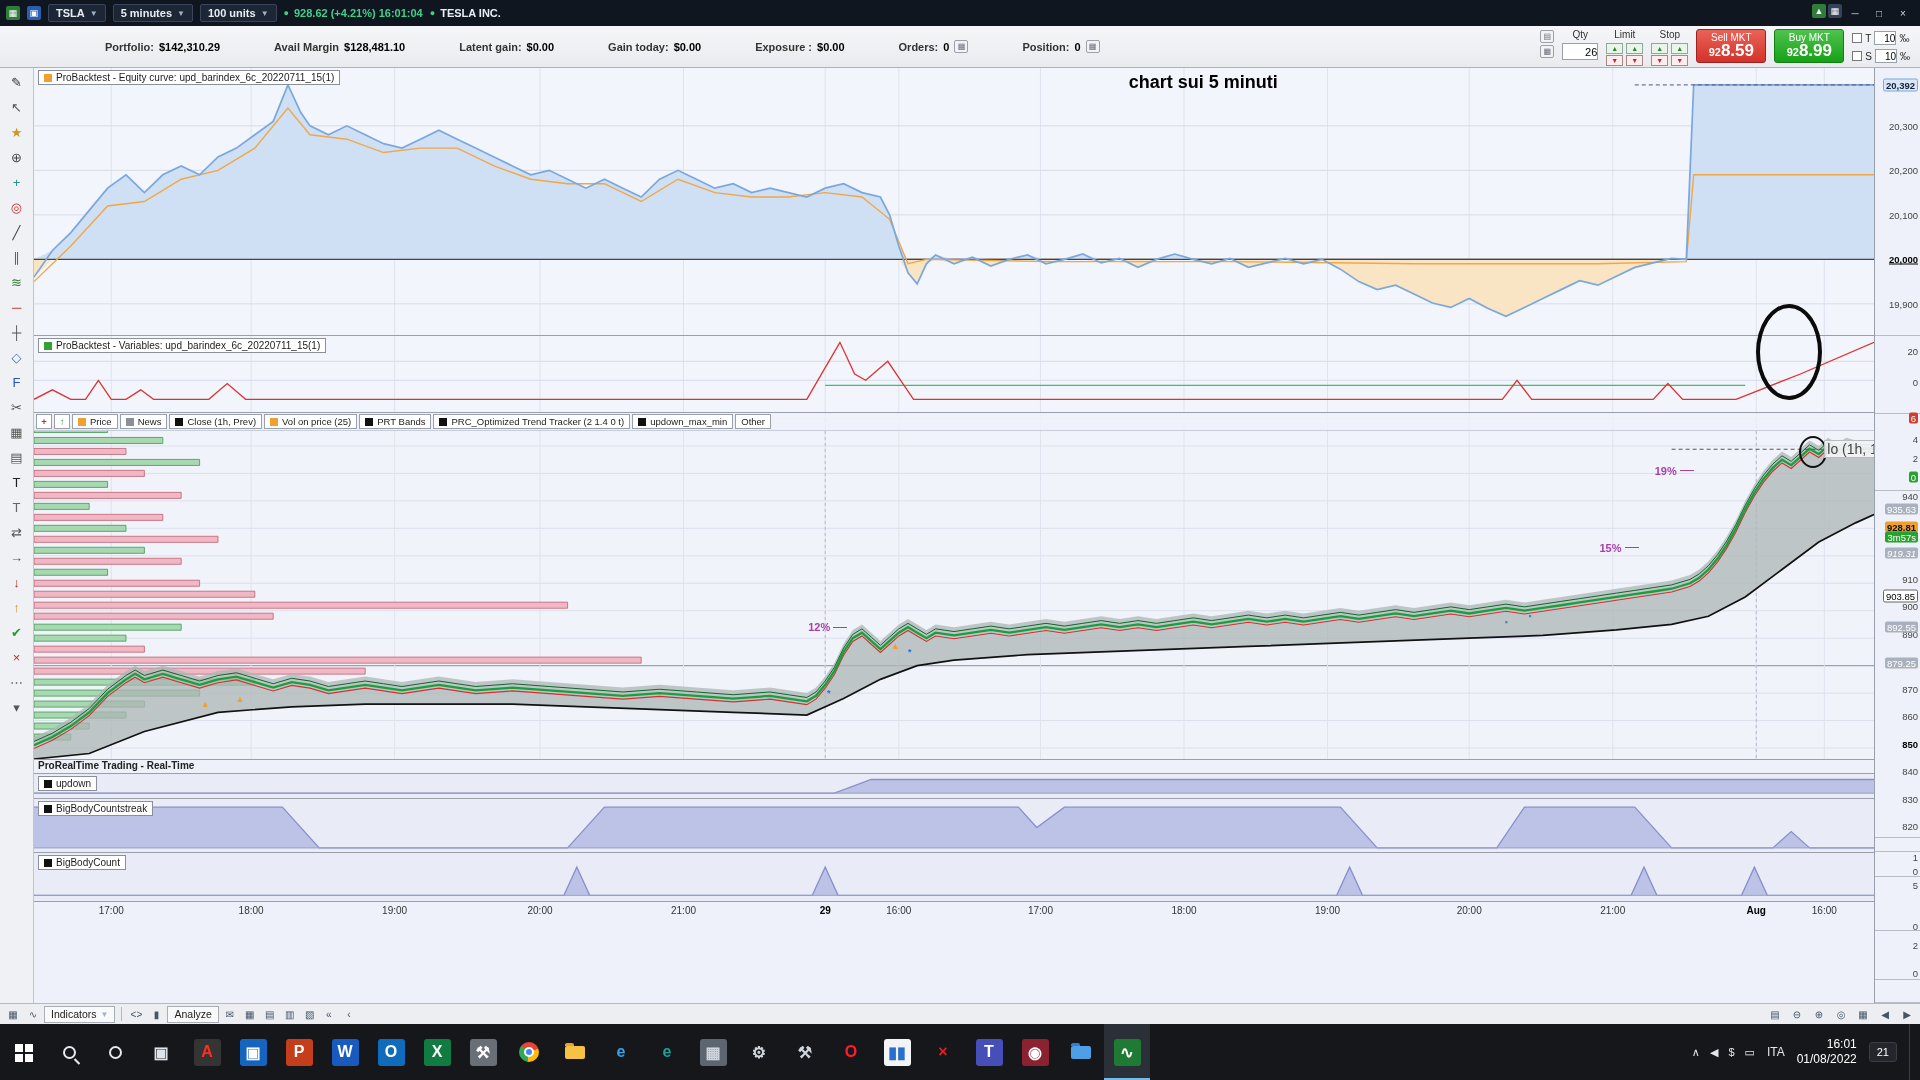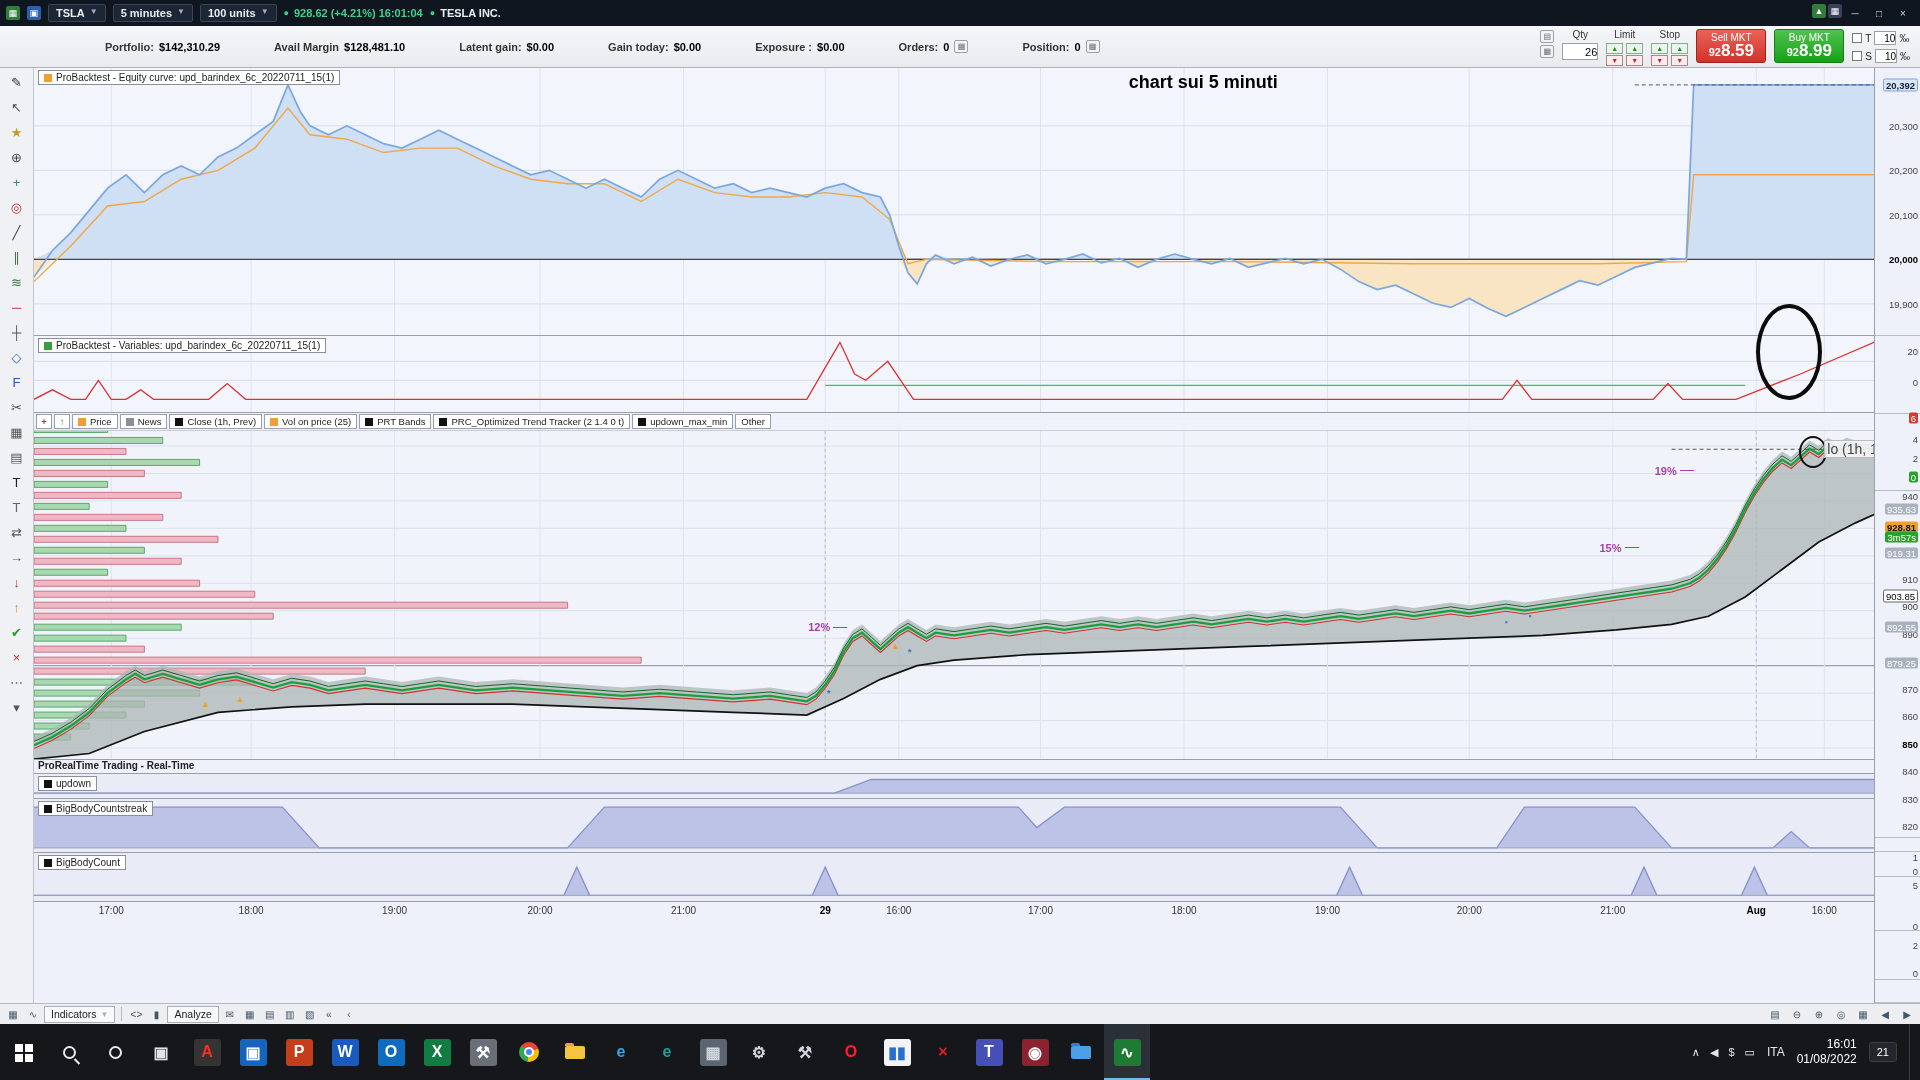--- a/index.html
+++ b/index.html
@@ -6,21 +6,21 @@
   html,body { width:1920px; height:1080px; overflow:hidden; background:#000;
     font-family:"Liberation Sans", sans-serif; }
   #app { width:1920px; height:1080px; display:flex; flex-direction:column; background:#eef1f9; }
 
   
   .titlebar { height:26px; background:#10161f; color:#e8edf5; display:flex; align-items:center;
     gap:7px; padding:0 6px; font-size:11px; flex:0 0 26px; }
   .tb-mini { width:14px; height:14px; border-radius:2px; display:flex; align-items:center;
     justify-content:center; font-size:9px; }
   .tb-chip { background:#1d2634; border:1px solid #39455a; padding:2px 7px; border-radius:2px;
-    display:flex; gap:5px; font-weight:bold; cursor:pointer; }
+    display:flex; gap:5px; align-items:center; font-weight:bold; cursor:pointer; }
   .caret { font-size:8px; color:#9fb0c8; }
   .quote { color:#3fd08a; font-weight:bold; display:flex; gap:5px; align-items:center; }
   .instr { display:flex; gap:5px; align-items:center; font-weight:bold; }
   .dot-green { color:#3fd08a; font-size:9px; }
   .win-ctrl { margin-left:auto; display:flex; gap:2px; }
   .wbtn { width:22px; height:18px; display:flex; align-items:center; justify-content:center;
     color:#cfd6e2; cursor:pointer; font-size:10px; }
 
   
   .acct-bar { height:42px; flex:0 0 42px; background:linear-gradient(#f5f6f8,#e9ebef);
@@ -577,21 +577,21 @@
 
       <div class="big-ellipse"></div>
     </div>
 
     <div class="right-scale">
       <div class="scale-sec s-equity" id="sc-equity">
           <span class="slabel b-blue" style="top: 6.33333%;">20,392</span>
           <span class="slabel" style="top: 21.6667%;">20,300</span>
           <span class="slabel" style="top: 38.3333%;">20,200</span>
           <span class="slabel" style="top: 55%;">20,100</span>
-          <span class="slabel bold" style="top: 71.6667%;">20,000</span>
+          <span class="slabel bold" style="top: 71.6667%; text-decoration: underline;">20,000</span>
           <span class="slabel" style="top: 88.3333%;">19,900</span>
         </div>
       <div class="scale-sec s-pos" id="sc-positions">
           <span class="slabel" style="top: 20%;">20</span>
           <span class="slabel" style="top: 60%;">0</span>
         </div>
       <div class="scale-sec s-var" id="sc-variables">
           <span class="slabel b-red" style="top: 5.83333%;">6</span>
           <span class="slabel" style="top: 33.3333%;">4</span>
           <span class="slabel" style="top: 58.3333%;">2</span>
@@ -607,21 +607,21 @@
           <span class="slabel" style="top: 49.2063%;">880</span>
           <span class="slabel" style="top: 57.1429%;">870</span>
           <span class="slabel" style="top: 65.0794%;">860</span>
           <span class="slabel bold" style="top: 73.0159%;">850</span>
           <span class="slabel" style="top: 80.9524%;">840</span>
           <span class="slabel" style="top: 88.8889%;">830</span>
           <span class="slabel" style="top: 96.8254%;">820</span>
           <span class="slabel b-gray" style="top: 5.07937%;">935.63</span>
           <span class="slabel b-orange" style="top: 10.4762%;">928.81</span>
           <span class="slabel b-green" style="top: 13.3333%;">3m57s</span>
-          <span class="slabel b-gray" style="top: 18.0159%;">919.31</span>
+          <span class="slabel b-gray" style="top: 18.0159%; font-style: italic;">919.31</span>
           <span class="slabel b-white" style="top: 30.3175%;">903.85</span>
           <span class="slabel b-gray" style="top: 39.2857%;">892.55</span>
           <span class="slabel b-gray" style="top: 49.8413%;">879.25</span>
         </div>
       <div class="scale-sec s-rt"></div>
       <div class="scale-sec s-updown" id="sc-updown">
           <span class="slabel" style="top: 22.8571%;">1</span>
           <span class="slabel" style="top: 80%;">0</span>
         </div>
       <div class="scale-sec s-streak" id="sc-streak">

